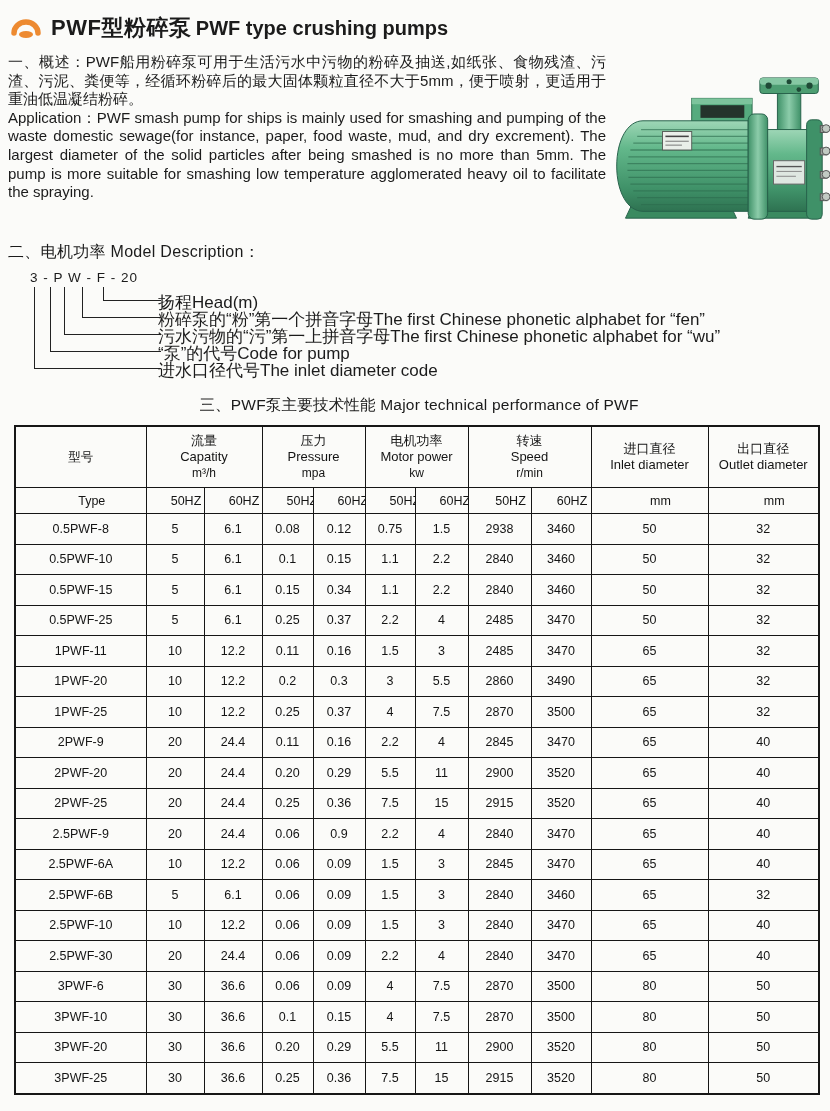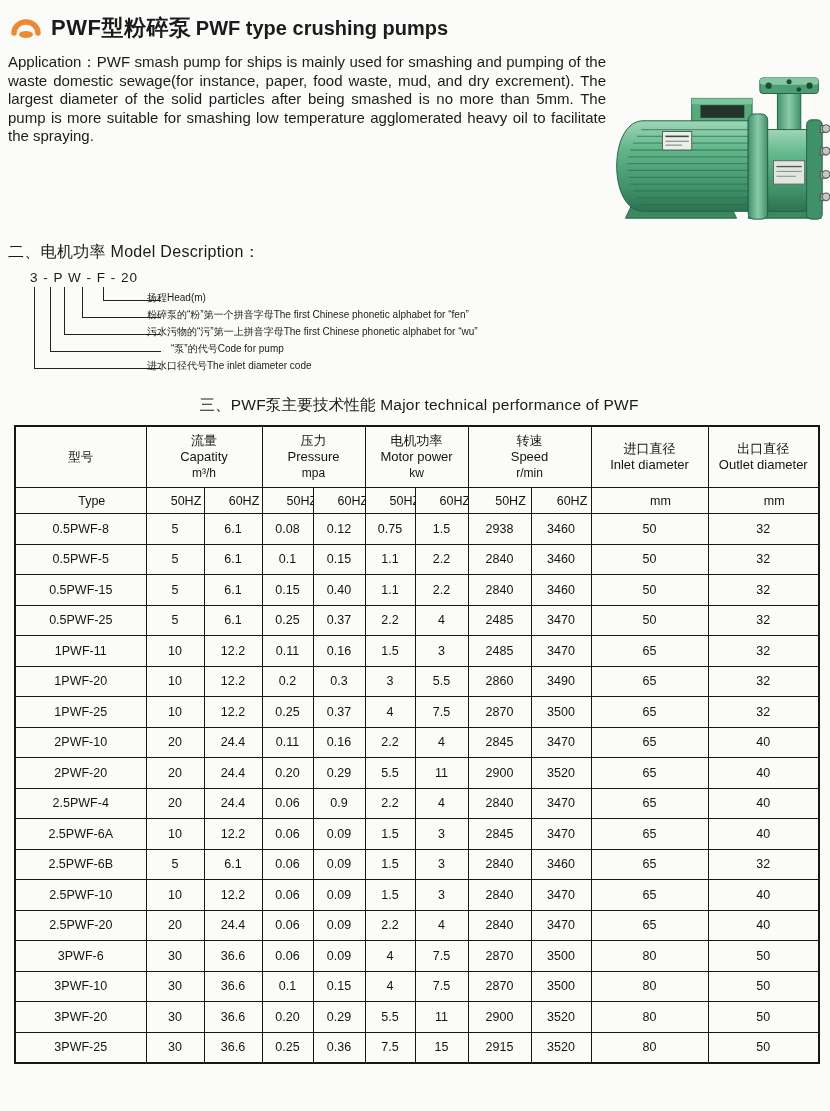--- a/index.html
+++ b/index.html
@@ -20,21 +20,21 @@
   .intro{display:flex;padding:10px 0 0 8px;}
   .intro-text{width:598px;font-size:15px;line-height:18.6px;text-align:justify;}
   .intro-text p{margin:0;}
   .intro-fig{width:224px;flex:0 0 auto;padding:22px 0 0 0;}
 
   .sec-heading{margin:13px 0 0 8px;font-size:16px;letter-spacing:.3px;}
 
   .diagram{position:relative;height:116px;margin-top:6px;font-size:13.5px;}
   .diagram .code{position:absolute;left:30px;top:1px;letter-spacing:1px;font-size:13.5px;text-align:right;}
   .conn{position:absolute;border-left:1.3px solid #222;border-bottom:1.3px solid #222;top:18px;}
-  .dlabel{position:absolute;left:147px;white-space:nowrap;font-size:10px;}
+  .dlabel{position:absolute;left:158px;white-space:nowrap;font-size:17px;}
 
   .sec3-heading{margin:10px 0 0 8px;font-size:15.5px;letter-spacing:.2px;text-align:center;}
 
   table.perf{
     border-collapse:collapse;table-layout:fixed;
     width:804px;margin:9px 0 0 14px;
     border:2px solid #161616;
   }
   table.perf th,table.perf td{
     border:1.4px solid #161616;
@@ -60,20 +60,21 @@
     <ellipse cx="16" cy="18.5" rx="7" ry="3.4" fill="#ed8a31"></ellipse>
   </svg>
   <div class="page-title">
     <span class="zh">PWF型粉碎泵</span>
     <span class="en">PWF type crushing pumps</span>
   </div>
 </div>
 
 <div class="intro">
   <div class="intro-text">
+    <p>一、概述：PWF船用粉碎泵可用于生活污水中污物的粉碎及抽送,如纸张、食物残渣、污渣、污泥、粪便等，经循环粉碎后的最大固体颗粒直径不大于5mm，便于喷射，更适用于重油低温凝结粉碎。</p>
     <p>Application：PWF smash pump for ships is mainly used for smashing and pumping of the waste domestic sewage(for instance, paper, food waste, mud, and dry excrement). The largest diameter of the solid particles after being smashed is no more than 5mm. The pump is more suitable for smashing low temperature agglomerated heavy oil to facilitate the spraying.</p>
   </div>
   <div class="intro-fig">
     <svg width="224" height="150" viewBox="0 0 230 150" aria-hidden="true">
       <defs>
         <linearGradient id="gBody" x1="0" y1="0" x2="0" y2="1">
           <stop offset="0" stop-color="#9ed6b6"></stop>
             <stop offset="0.3" stop-color="#63b88b"></stop>
           <stop offset="0.75" stop-color="#3f9168"></stop>
             <stop offset="1" stop-color="#2e7251"></stop>
@@ -150,21 +151,21 @@
   <div class="code">3 - P W - F - 20</div>
 
   <div class="conn" style="left:103px;width:57px;height:13px;"></div>
   <div class="conn" style="left:82px;width:78px;height:30px;"></div>
   <div class="conn" style="left:64px;width:96px;height:47px;"></div>
   <div class="conn" style="left:50px;width:110px;height:64px;"></div>
   <div class="conn" style="left:34px;width:126px;height:81px;"></div>
   <div class="dlabel" style="top:22px;">扬程Head(m)</div>
   <div class="dlabel" style="top:39px;">粉碎泵的“粉”第一个拼音字母The first Chinese phonetic alphabet for “fen”</div>
   <div class="dlabel" style="top:56px;">污水污物的“污”第一上拼音字母The first Chinese phonetic alphabet for “wu”</div>
-  <div class="dlabel" style="top:73px;margin-left:24px;">“泵”的代号Code for pump</div>
+  <div class="dlabel" style="top:73px;">“泵”的代号Code for pump</div>
   <div class="dlabel" style="top:90px;">进水口径代号The inlet diameter code</div>
 </div>
 
 <div class="sec3-heading">三、PWF泵主要技术性能 Major technical performance of PWF</div>
 
 <table class="perf">
   <colgroup>
     <col style="width:131px">
       <col style="width:58px">
       <col style="width:58px">
@@ -231,38 +232,38 @@
         <td>0.08</td>
         <td>0.12</td>
         <td>0.75</td>
         <td>1.5</td>
         <td>2938</td>
         <td>3460</td>
         <td>50</td>
         <td>32</td>
       </tr>
       <tr>
-        <td>0.5PWF-5</td>
+        <td>0.5PWF-10</td>
         <td>5</td>
         <td>6.1</td>
         <td>0.1</td>
         <td>0.15</td>
         <td>1.1</td>
         <td>2.2</td>
         <td>2840</td>
         <td>3460</td>
         <td>50</td>
         <td>32</td>
       </tr>
       <tr>
         <td>0.5PWF-15</td>
         <td>5</td>
         <td>6.1</td>
         <td>0.15</td>
-        <td>0.40</td>
+        <td>0.34</td>
         <td>1.1</td>
         <td>2.2</td>
         <td>2840</td>
         <td>3460</td>
         <td>50</td>
         <td>32</td>
       </tr>
       <tr>
         <td>0.5PWF-25</td>
         <td>5</td>
@@ -309,21 +310,21 @@
         <td>0.25</td>
         <td>0.37</td>
         <td>4</td>
         <td>7.5</td>
         <td>2870</td>
         <td>3500</td>
         <td>65</td>
         <td>32</td>
       </tr>
       <tr>
-        <td>2PWF-10</td>
+        <td>2PWF-9</td>
         <td>20</td>
         <td>24.4</td>
         <td>0.11</td>
         <td>0.16</td>
         <td>2.2</td>
         <td>4</td>
         <td>2845</td>
         <td>3470</td>
         <td>65</td>
         <td>40</td>
@@ -335,21 +336,34 @@
         <td>0.20</td>
         <td>0.29</td>
         <td>5.5</td>
         <td>11</td>
         <td>2900</td>
         <td>3520</td>
         <td>65</td>
         <td>40</td>
       </tr>
       <tr>
-        <td>2.5PWF-4</td>
+        <td>2PWF-25</td>
+        <td>20</td>
+        <td>24.4</td>
+        <td>0.25</td>
+        <td>0.36</td>
+        <td>7.5</td>
+        <td>15</td>
+        <td>2915</td>
+        <td>3520</td>
+        <td>65</td>
+        <td>40</td>
+      </tr>
+      <tr>
+        <td>2.5PWF-9</td>
         <td>20</td>
         <td>24.4</td>
         <td>0.06</td>
         <td>0.9</td>
         <td>2.2</td>
         <td>4</td>
         <td>2840</td>
         <td>3470</td>
         <td>65</td>
         <td>40</td>
@@ -387,21 +401,21 @@
         <td>0.06</td>
         <td>0.09</td>
         <td>1.5</td>
         <td>3</td>
         <td>2840</td>
         <td>3470</td>
         <td>65</td>
         <td>40</td>
       </tr>
       <tr>
-        <td>2.5PWF-20</td>
+        <td>2.5PWF-30</td>
         <td>20</td>
         <td>24.4</td>
         <td>0.06</td>
         <td>0.09</td>
         <td>2.2</td>
         <td>4</td>
         <td>2840</td>
         <td>3470</td>
         <td>65</td>
         <td>40</td>

